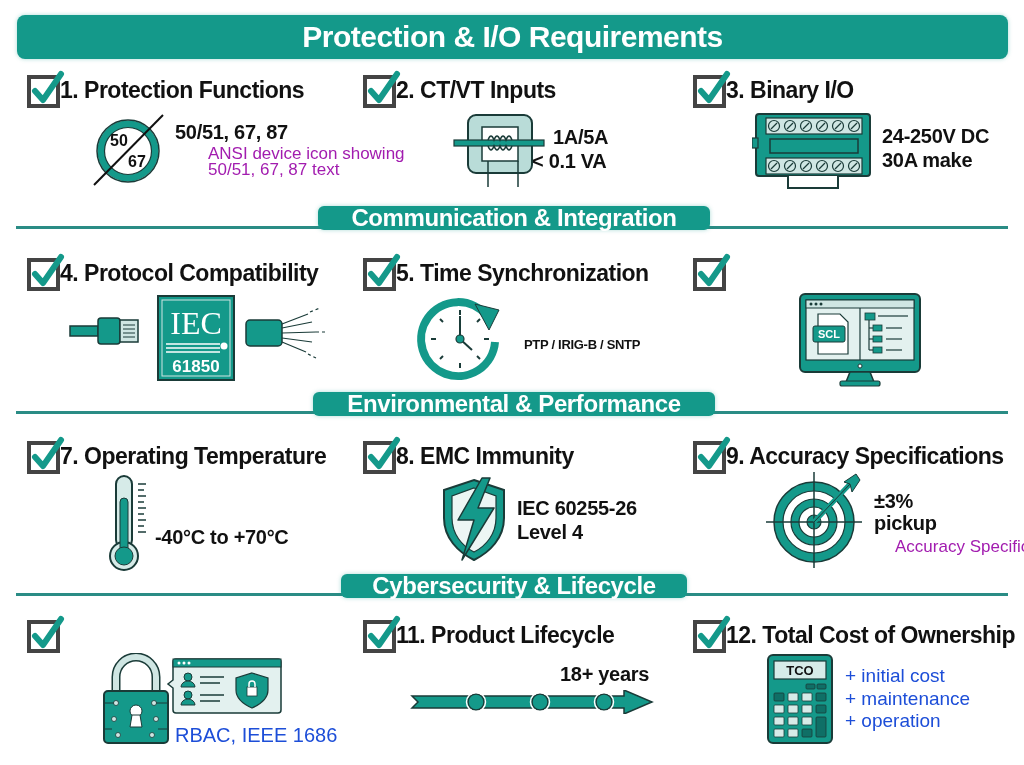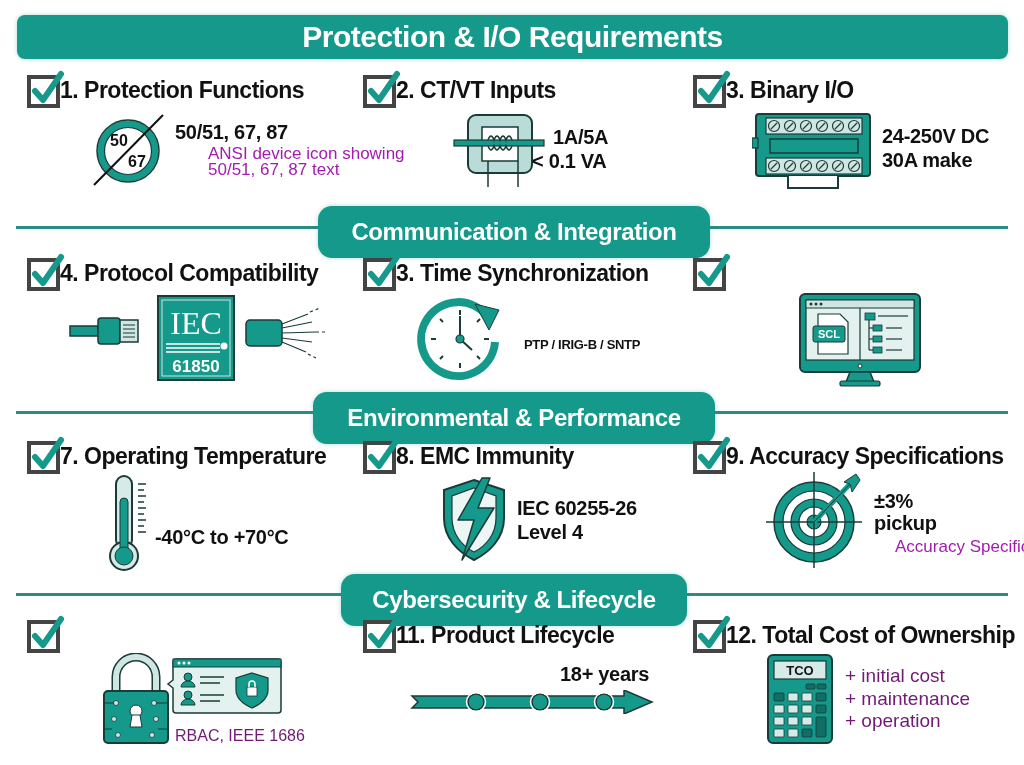--- a/index.html
+++ b/index.html
@@ -9,36 +9,36 @@
     .title-bar {
       position: absolute; left: 17px; top: 15px; width: 991px; height: 44px;
       background: #14998a; border-radius: 8px;
       display: flex; align-items: center; justify-content: center;
       box-shadow: 0 0 4px rgba(20,153,138,0.35);
     }
     .title-bar span { color: #ffffff; font-weight: bold; font-size: 30px; letter-spacing: -0.5px; }
 
     .section-divider { position: absolute; left: 16px; width: 992px; height: 3px; background: #2a8c85; }
     .section-pill {
-      position: absolute; height: 52px; background: #14998a; border-radius: 14px;
+      position: absolute; height: 24px; background: #14998a; border-radius: 6px;
       display: flex; align-items: center; justify-content: center;
       color: #ffffff; font-weight: bold; font-size: 24px; letter-spacing: -0.4px;
       box-shadow: 0 0 4px rgba(20,153,138,0.35);
     }
 
     .item { position: absolute; }
     .item-head { display: flex; align-items: center; gap: 0; height: 36px; }
     .checkbox { width: 34px; height: 34px; position: relative; flex: none; }
     .checkbox svg { position: absolute; left: 0; top: -4px; }
     .item-title { font-weight: bold; font-size: 23px; letter-spacing: -0.5px; white-space: nowrap; color: #111; }
 
     .abs { position: absolute; }
     .big { font-weight: bold; font-size: 20px; line-height: 24px; letter-spacing: -0.3px; color: #111; white-space: nowrap; }
     .small { font-size: 17px; line-height: 16px; color: #a21caf; white-space: nowrap; margin-left: 33px; }
-    .mid { font-size: 19px; line-height: 23px; color: #701a75; white-space: nowrap; }
+    .mid { font-size: 19px; line-height: 23px; color: #1d4ed8; white-space: nowrap; }
   </style>
 </head>
 <body>
 
 <div class="title-bar">
   <span>Protection &amp; I/O Requirements</span>
 </div>
 
 <div class="section-divider" style="top:226px"></div>
 <div class="section-pill" style="left:318px; top:206px; width:392px">Communication &amp; Integration</div>
@@ -197,21 +197,21 @@
 </svg>
 
 <div class="item" style="left:362px; top:255px">
   <div class="item-head">
     <span class="checkbox">
   <svg width="40" height="40" viewBox="0 0 40 40">
     <rect x="3" y="8" width="29" height="29" fill="#fff" stroke="#444" stroke-width="4"></rect>
     <path d="M9 22 L17 31 L35 5" fill="none" stroke="#14998a" stroke-width="6" stroke-linecap="round" stroke-linejoin="round"></path>
   </svg>
 </span>
-    <span class="item-title">3. Time Synchronization</span>
+    <span class="item-title">5. Time Synchronization</span>
   </div>
 </div>
 <svg class="abs" style="left:415px; top:292px" width="90" height="90" viewBox="0 0 90 90">
   <circle cx="45" cy="47" r="31" fill="#fff"></circle>
   <path d="M72 24 A37 37 0 1 0 80 50" fill="none" stroke="#14998a" stroke-width="8"></path>
   <polygon points="60,12 84,18 74,38" fill="#14998a" stroke="#1a3b38" stroke-width="1"></polygon>
   <g stroke="#1a3b38" stroke-width="2">
     <line x1="45" y1="18" x2="45" y2="23"></line>
       <line x1="45" y1="71" x2="45" y2="76"></line>
     <line x1="16" y1="47" x2="21" y2="47"></line>
@@ -389,21 +389,21 @@
   <g stroke="#1a3b38" stroke-width="1.5">
       <line x1="98" y1="24" x2="122" y2="24"></line>
       <line x1="98" y1="30" x2="118" y2="30"></line>
       <line x1="98" y1="42" x2="122" y2="42"></line>
       <line x1="98" y1="48" x2="118" y2="48"></line>
     </g>
   <path d="M150 20 l16 5 v12 c0 8 -7 14 -16 18 c-9 -4 -16 -10 -16 -18 v-12 z" fill="#14998a" stroke="#1a3b38" stroke-width="1.2"></path>
   <rect x="145" y="34" width="10" height="9" fill="#fff" stroke="#1a3b38" stroke-width="0.8"></rect>
   <path d="M147 34 v-3 a3 3 0 0 1 6 0 v3" fill="none" stroke="#fff" stroke-width="1.5"></path>
 </svg>
-<div class="abs mid" style="left:175px; top:724px; font-size:16px">RBAC, IEEE 1686</div>
+<div class="abs mid" style="left:175px; top:724px; font-size:20px">RBAC, IEEE 1686</div>
 
 <div class="item" style="left:362px; top:617px">
   <div class="item-head">
     <span class="checkbox">
   <svg width="40" height="40" viewBox="0 0 40 40">
     <rect x="3" y="8" width="29" height="29" fill="#fff" stroke="#444" stroke-width="4"></rect>
     <path d="M9 22 L17 31 L35 5" fill="none" stroke="#14998a" stroke-width="6" stroke-linecap="round" stroke-linejoin="round"></path>
   </svg>
 </span>
     <span class="item-title">11. Product Lifecycle</span>

